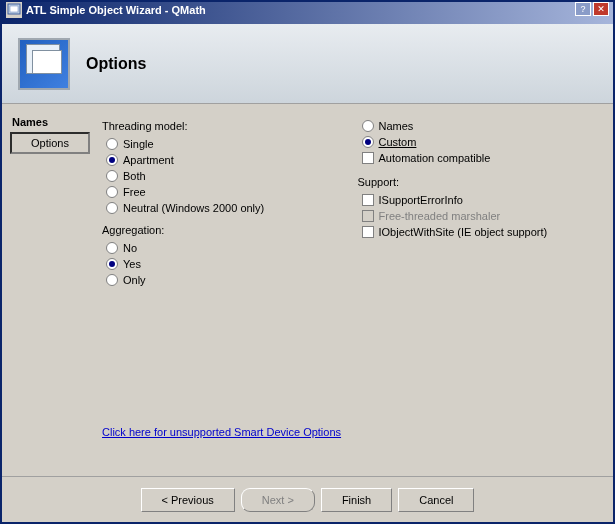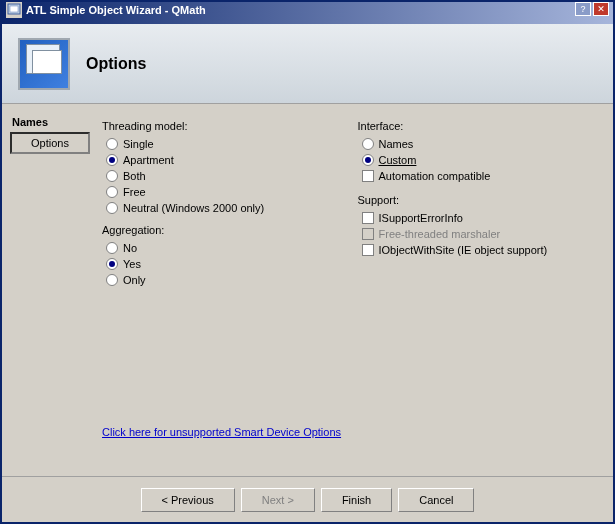--- a/index.html
+++ b/index.html
@@ -275,20 +275,21 @@
       color: #000;
       font-family: 'Tahoma', 'Arial', sans-serif;
       display: flex;
       align-items: center;
       justify-content: center;
       min-width: 70px;
     }
 
     .footer-btn.disabled {
       color: #808080;
+      border-radius: 9px;
     }
   </style>
 </head>
 <body>
 
 <div class="window">
   <div class="title-bar">
     <div class="title-bar-left">
       <div class="title-bar-icon">
         <svg width="14" height="14" viewBox="0 0 14 14">
@@ -360,21 +361,20 @@
                   </label>
                   <label class="radio-item">
                     <div class="radio-circle"></div>
                     <span>Only</span>
                   </label>
                 </div>
               </div>
             </div>
 
             <div class="section">
-              <div class="section-label">Interface:</div>
               <div class="radio-group">
                 <label class="radio-item">
                   <div class="radio-circle"></div>
                   <span>Names</span>
                 </label>
                 <label class="radio-item">
                   <div class="radio-circle checked"></div>
                   <span style="text-decoration: underline;">Custom</span>
                 </label>
               </div>

